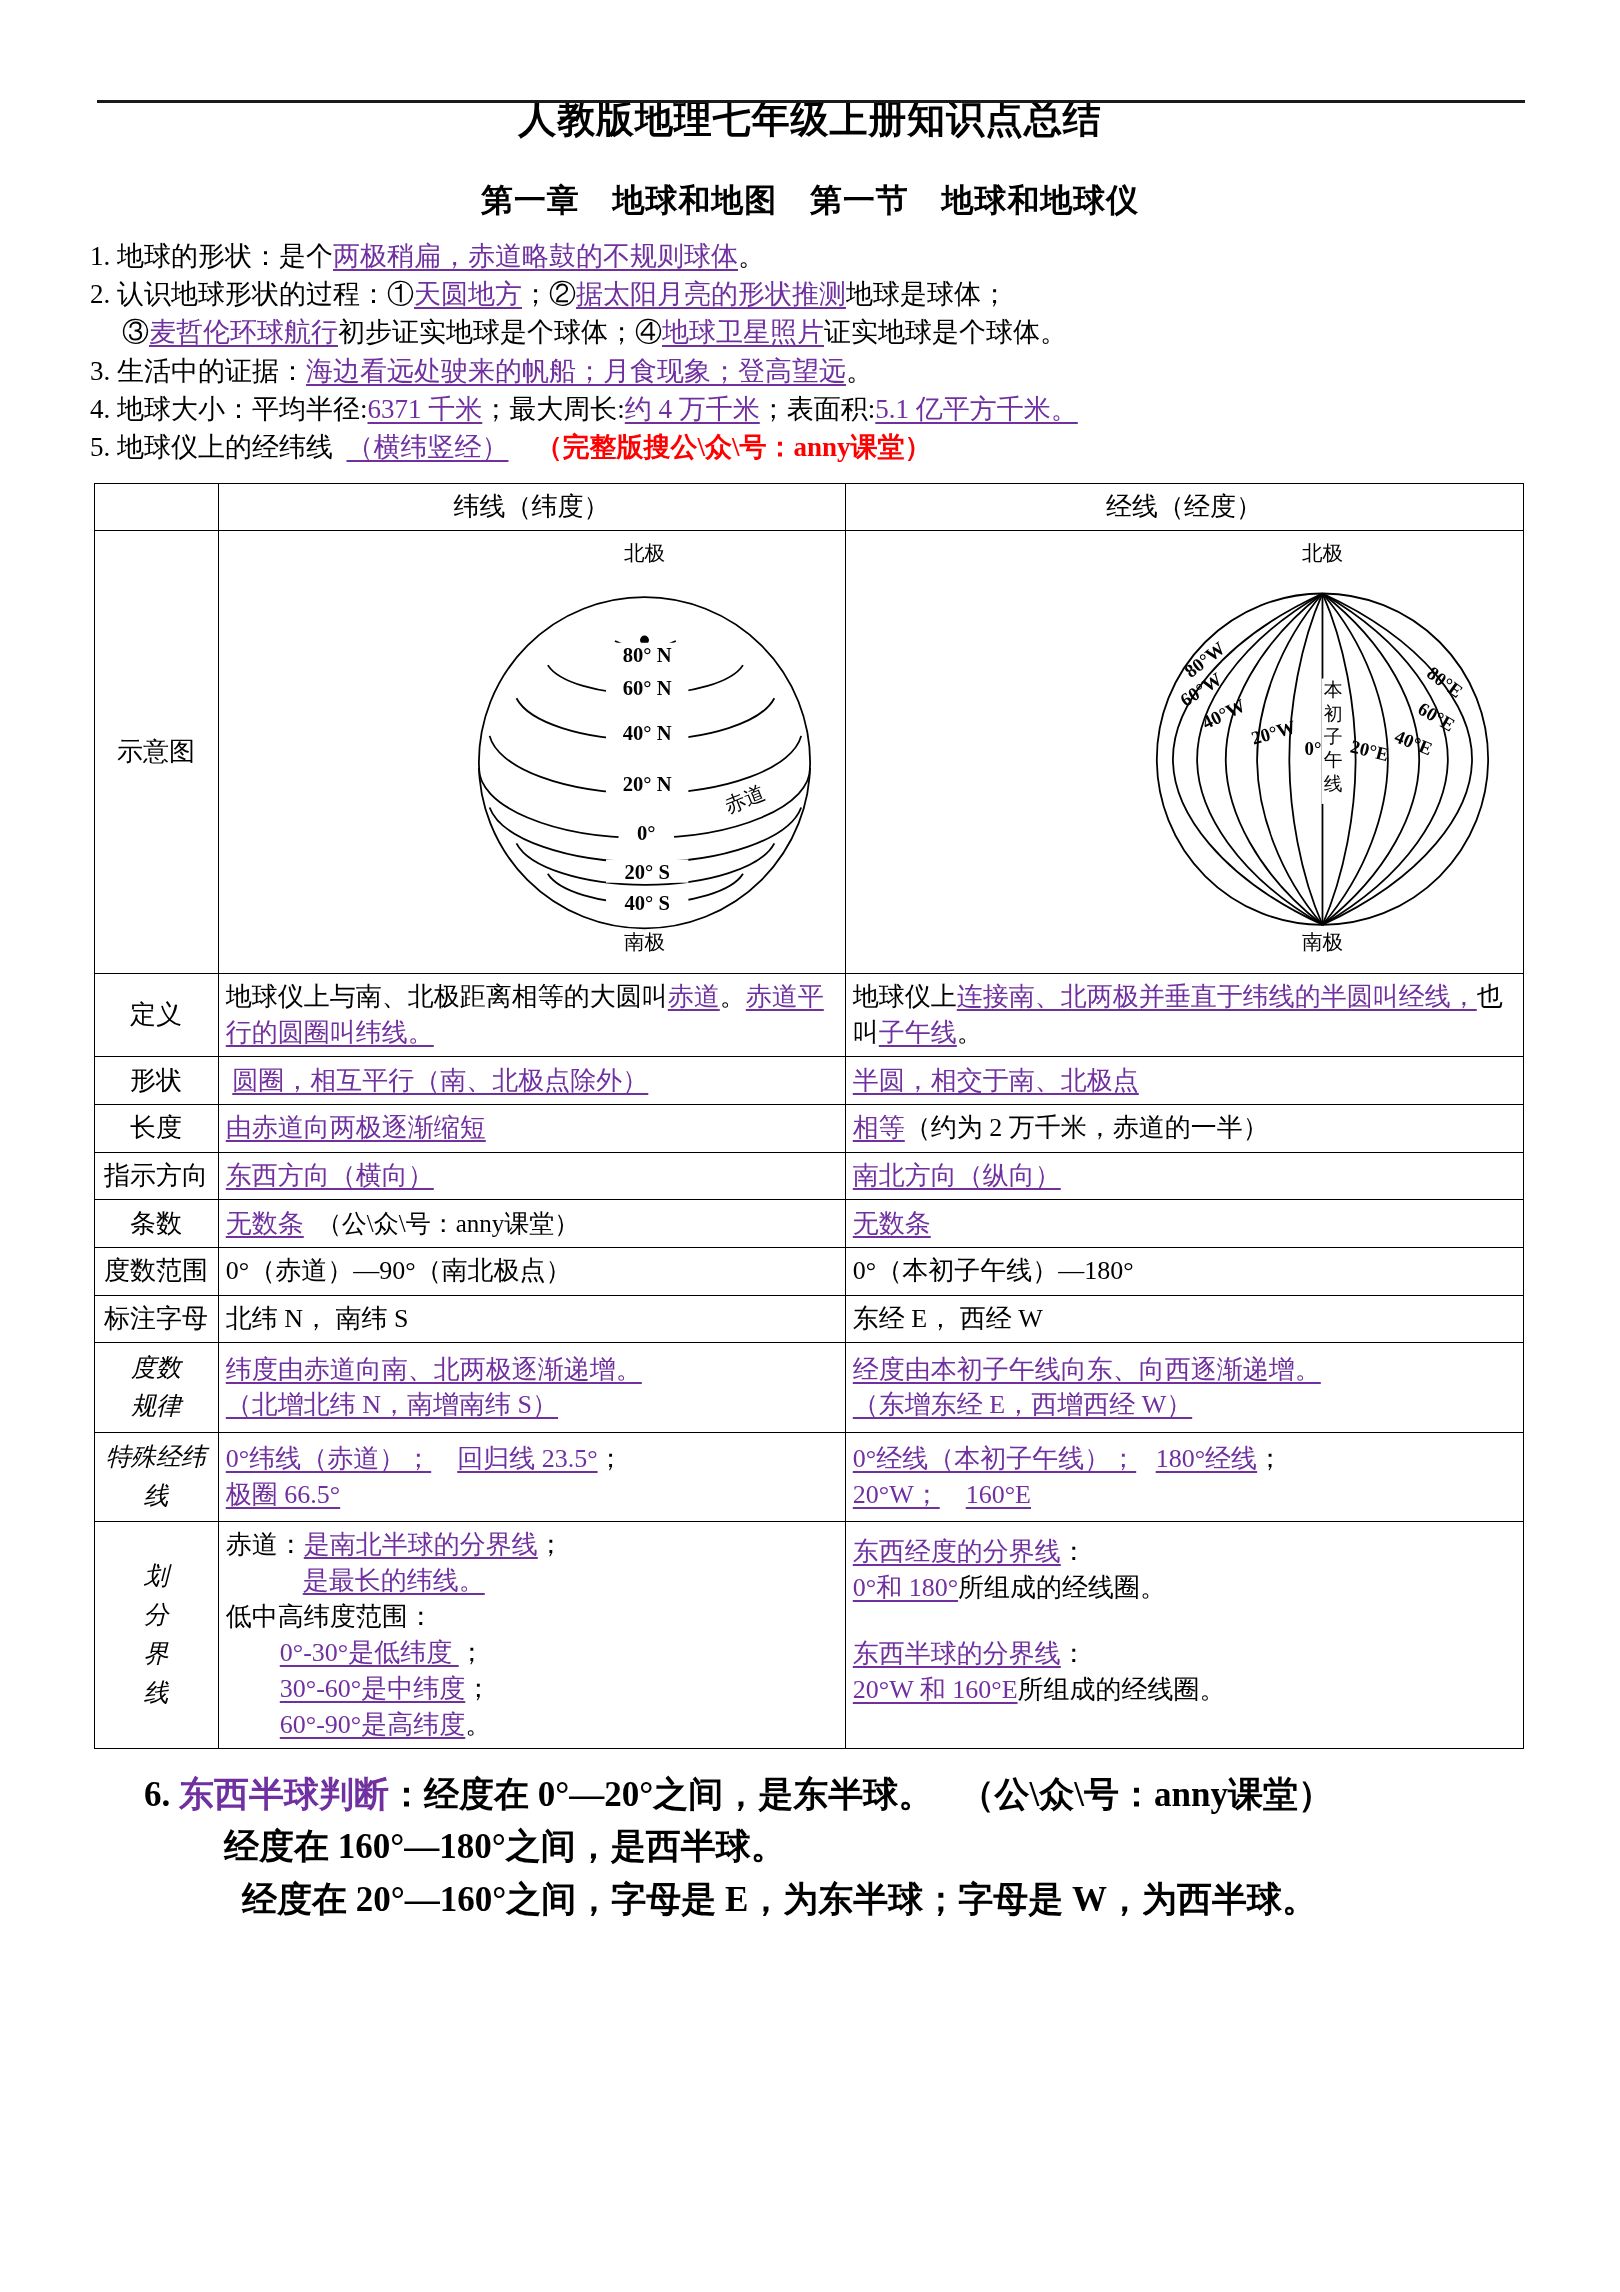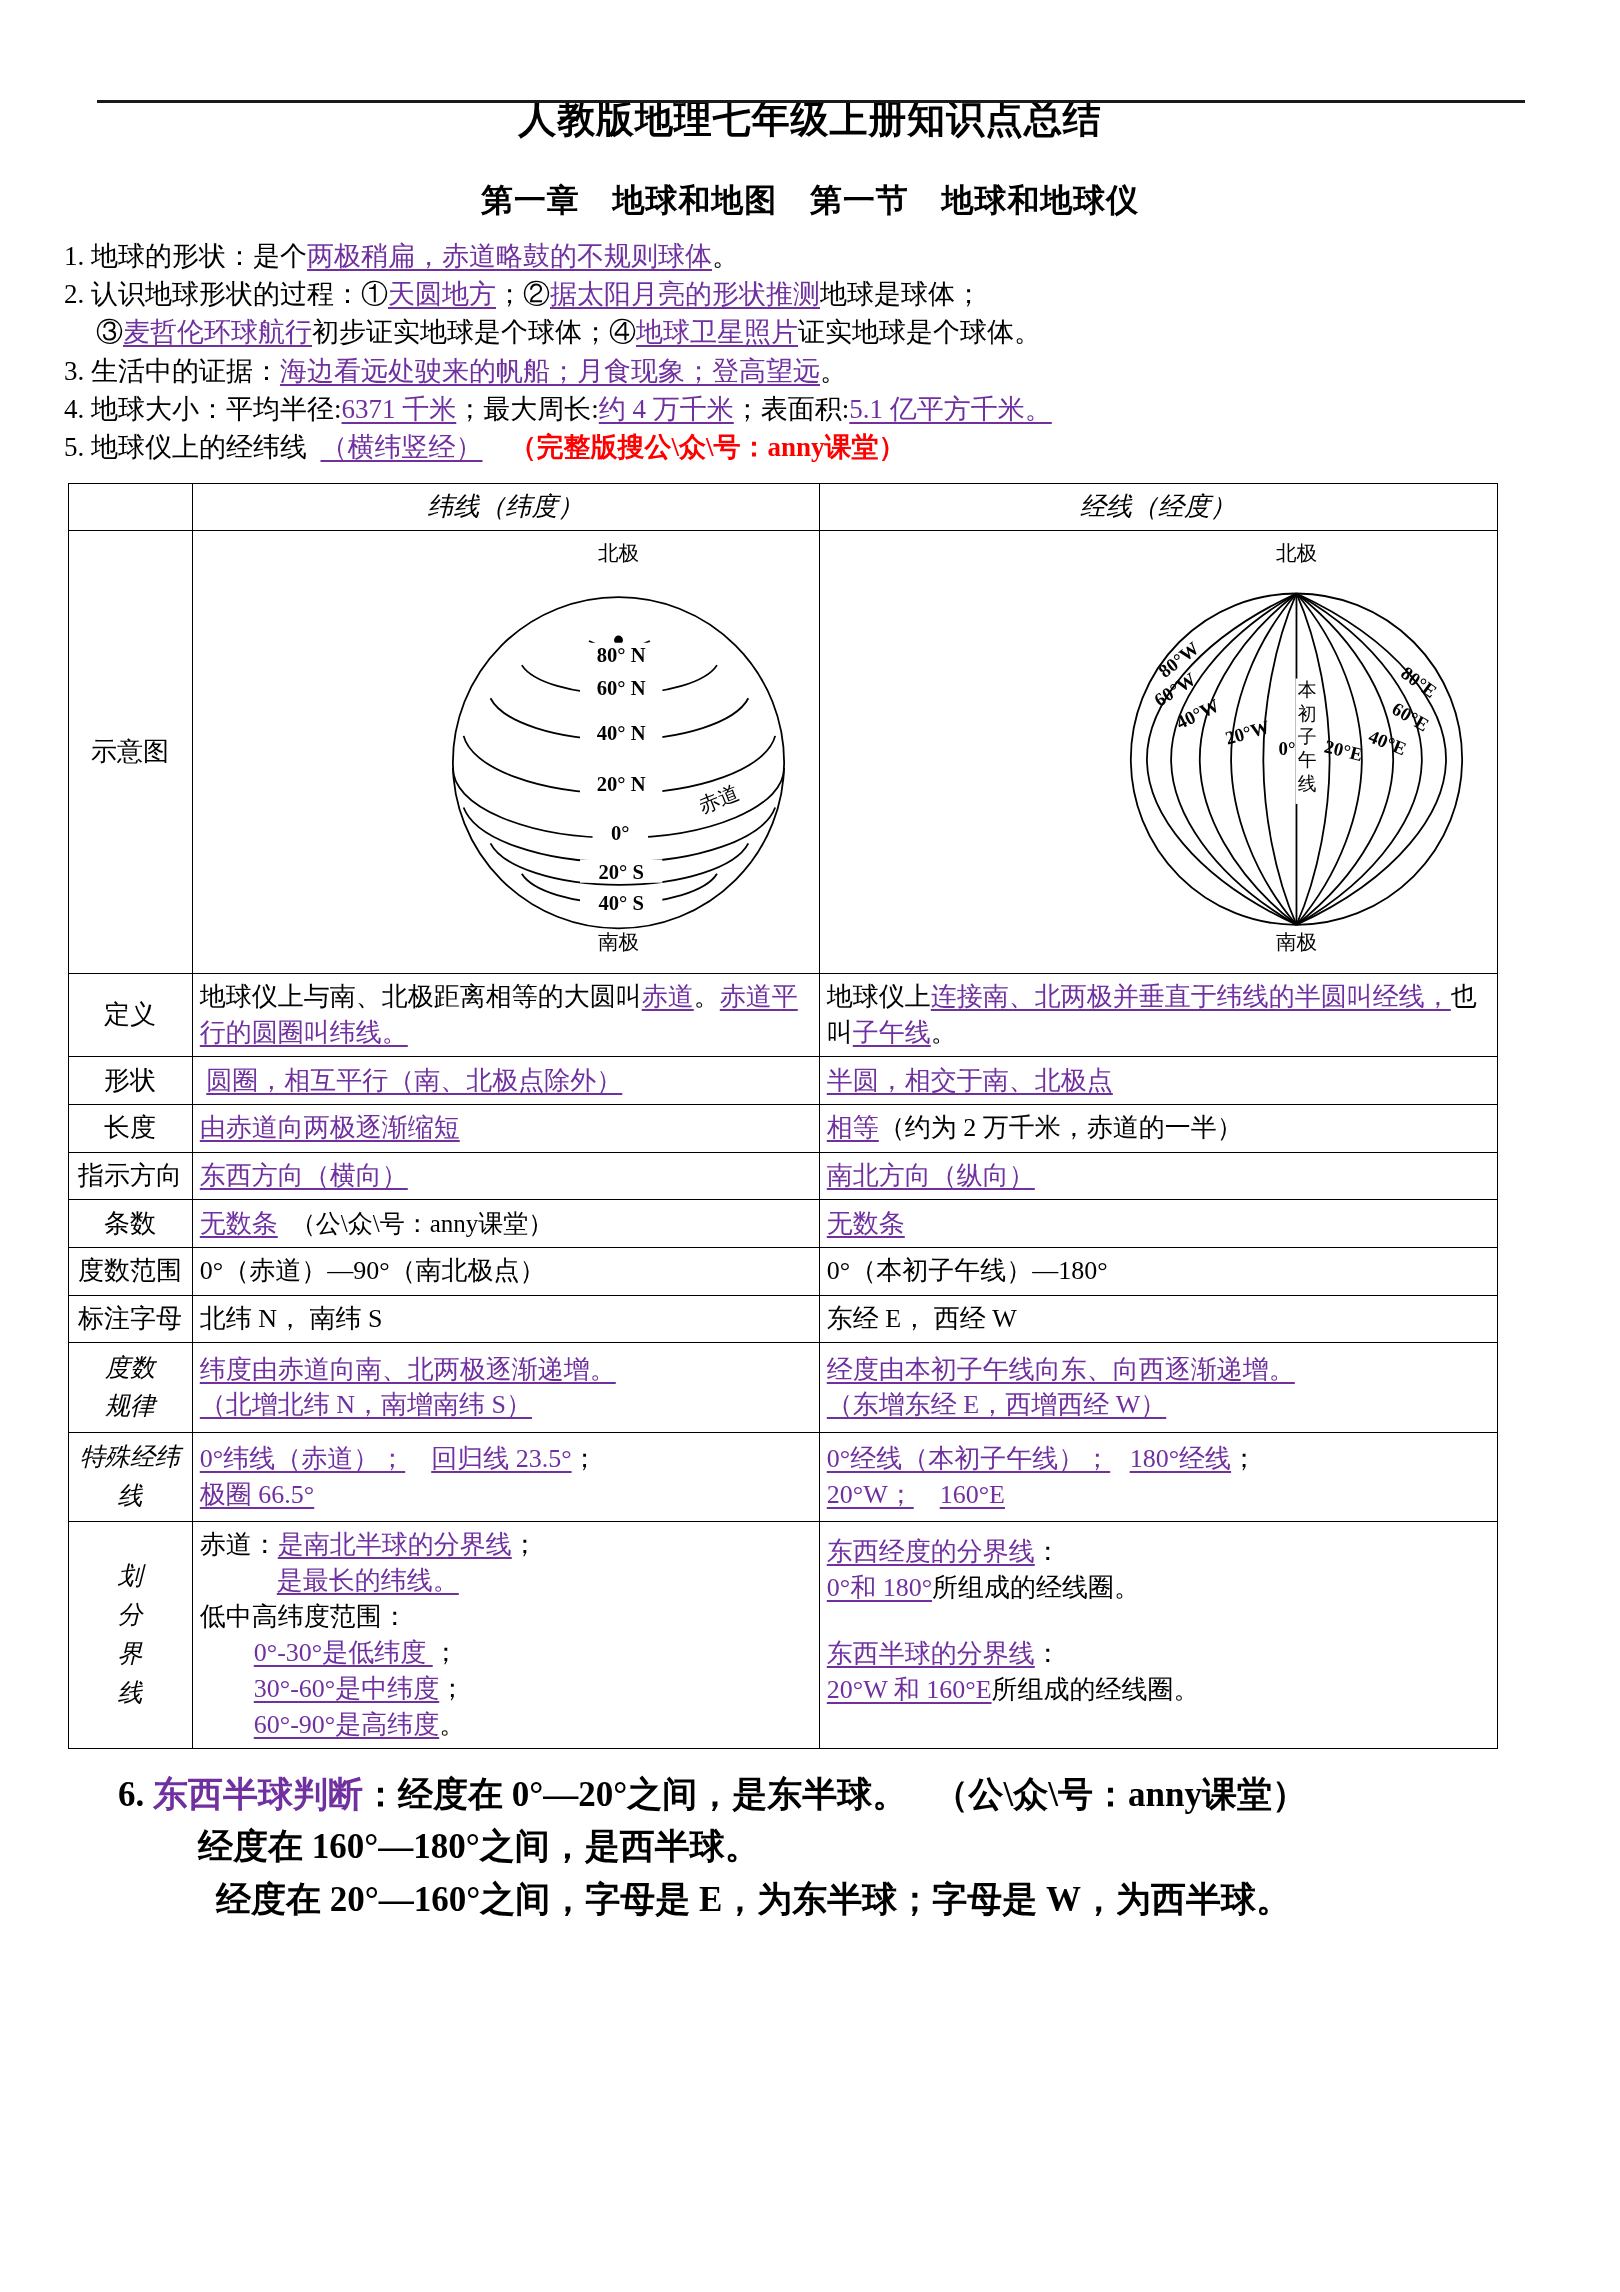--- a/index.html
+++ b/index.html
@@ -13,21 +13,21 @@
     font-family: "Liberation Serif", "DejaVu Serif", serif;
     color: #000000;
     position: relative;
     overflow: hidden;
   }
   .page {
     position: relative;
     width: 1620px;
     height: 2293px;
     box-sizing: border-box;
-    padding: 0 64px;
+    padding: 0 90px;
   }
   .top-rule {
     position: absolute;
     left: 97px;
     top: 100px;
     width: 1428px;
     height: 0;
     border-top: 3.6px solid #1a1a1a;
   }
   .doc-title {
@@ -86,21 +86,20 @@
   td.rowlabel {
     width: 124px;
     text-align: center;
     font-size: 25px;
     color: #000;
   }
   td.colhead {
     text-align: center;
     font-size: 28px;
     padding: 7.2px 0;
-    font-style: italic;
   }
   td.diagram {
     padding: 0;
     height: 430px;
     text-align: right;
     vertical-align: top;
   }
 
   .vert-label {
     line-height: 1.55;

